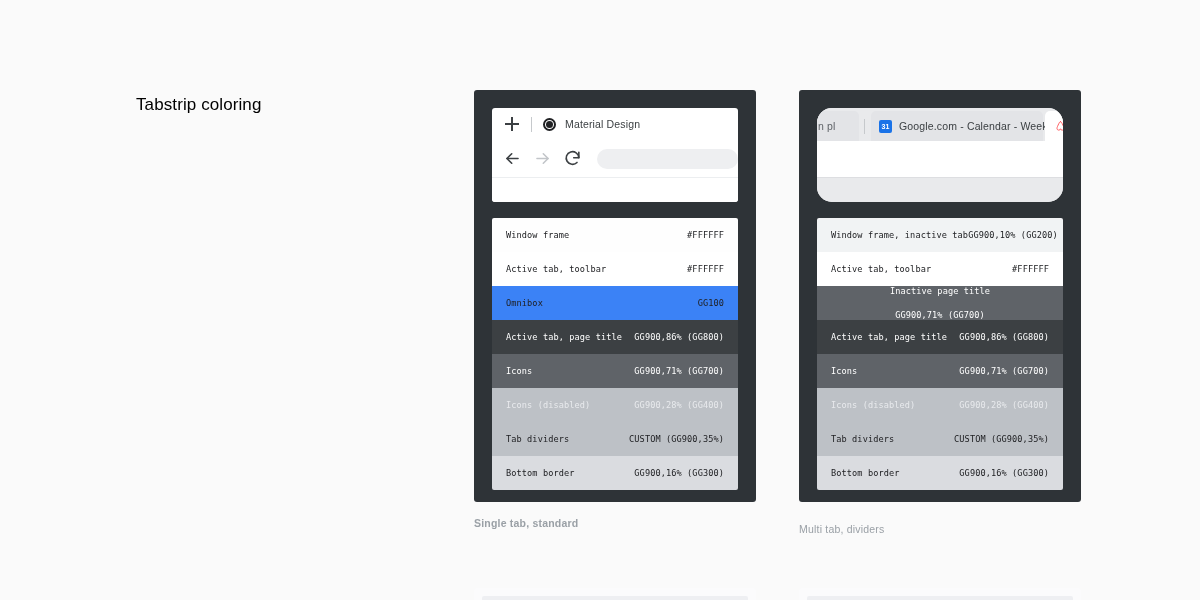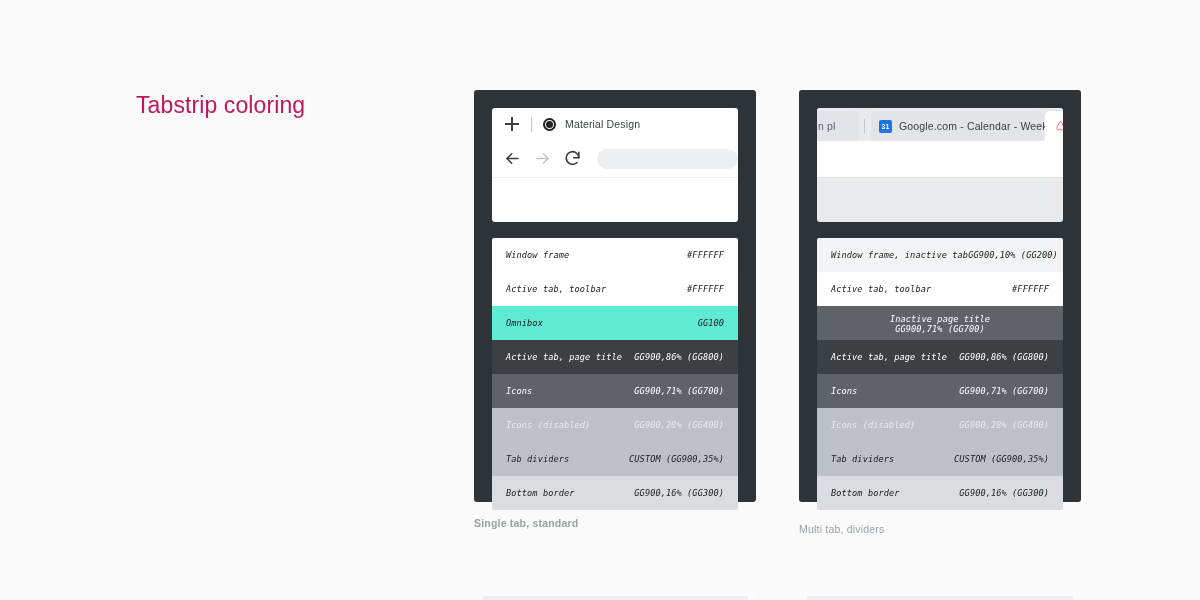--- a/index.html
+++ b/index.html
@@ -16,23 +16,23 @@
   }
 
   
   .intro {
     position: absolute;
     left: 136px;
     top: 92px;
     width: 280px;
   }
   .intro-title {
-    font-size: 23px;
+    font-size: 17px;
     line-height: 26px;
-    color: #be185d;
+    color: #000000;
     font-weight: 400;
     margin: 0 0 32px 0;
     letter-spacing: .1px;
   }
   .intro-body {
     font-size: 11.5px;
     line-height: 19px;
     color: #7b7f85;
     margin: 0;
     letter-spacing: .1px;
@@ -56,26 +56,27 @@
     letter-spacing: .2px;
   }
   #caption-single { left: 474px; top: 517px; font-weight: bold; }
   #caption-multi  { left: 799px; top: 523px; }
 
   
   .browser {
     background: #ffffff;
     border-radius: 3px;
     overflow: hidden;
-    height: 114px;
+    height: 94px;
     box-sizing: border-box;
     position: relative;
   }
   .browser.multi {
     background: #e9eaec;
+    border-radius: 15px;
   }
 
   
   .tabstrip {
     height: 32px;
     display: flex;
     align-items: center;
     padding: 0 0 0 12px;
     box-sizing: border-box;
   }
@@ -216,27 +217,26 @@
     margin-top: 16px;
     border-radius: 2px;
     overflow: hidden;
   }
   .band { display: block; }
   .row {
     display: flex;
     align-items: center;
     justify-content: space-between;
     height: 34px;
-    padding: 8px 14px;
+    padding: 0 14px;
     box-sizing: border-box;
     font-family: "DejaVu Sans Mono", monospace;
     font-size: 8.6px;
     letter-spacing: .1px;
     white-space: nowrap;
-    font-style: italic;
   }
   .row .val { text-align: right; }
 
   
   .peek {
     position: absolute;
     top: 588px;
     width: 282px;
     height: 40px;
     background: #fbfbfc;
@@ -298,21 +298,21 @@
   <div class="spec">
     <div class="band">
       <div class="row" style="background: rgb(254, 254, 254); color: rgb(32, 33, 36);">
         <span>Window frame</span>
         <span class="val">#FFFFFF</span>
       </div>
       <div class="row" style="background: rgb(255, 255, 255); color: rgb(32, 33, 36);">
         <span>Active tab, toolbar</span>
         <span class="val">#FFFFFF</span>
       </div>
-      <div class="row" style="background: #5eead4; color: rgb(32, 33, 36);">
+      <div class="row" style="background: #3b82f6; color: rgb(32, 33, 36);">
         <span>Omnibox</span>
         <span class="val">GG100</span>
       </div>
       <div class="row" style="background: rgb(60, 64, 67); color: rgb(255, 255, 255);">
         <span>Active tab, page title</span>
         <span class="val">GG900,86% (GG800)</span>
       </div>
       <div class="row" style="background: rgb(95, 99, 104); color: rgb(255, 255, 255);">
         <span>Icons</span>
         <span class="val">GG900,71% (GG700)</span>

